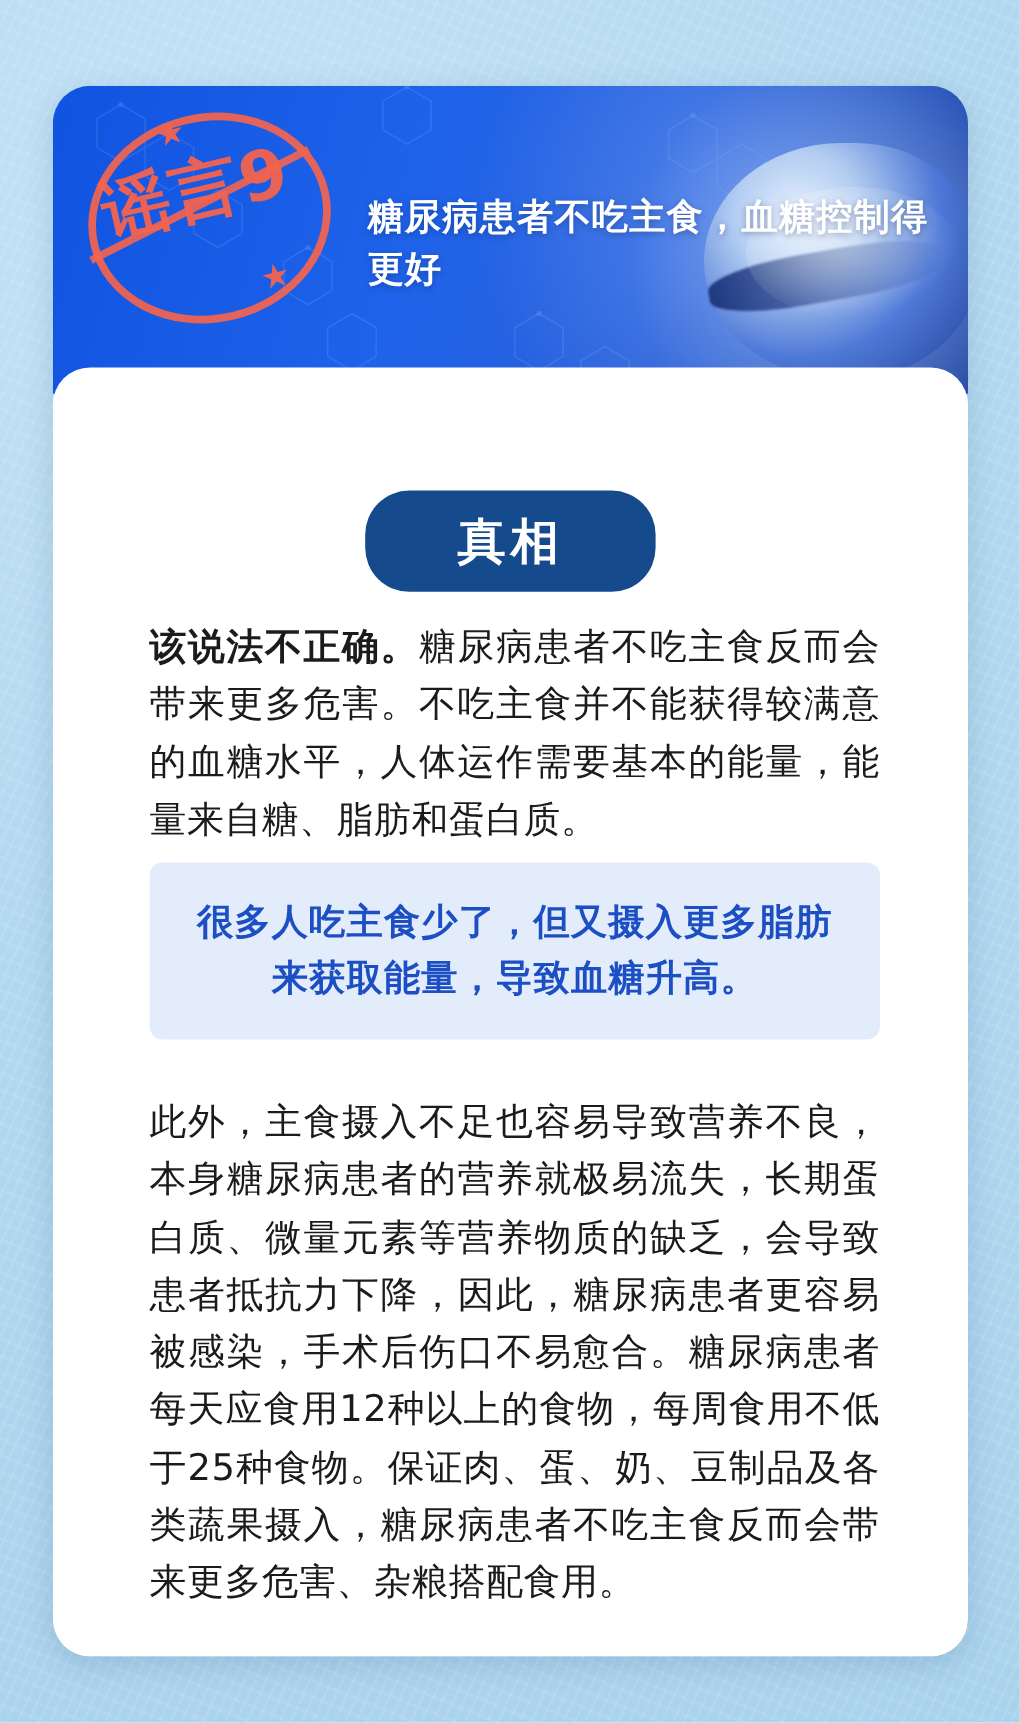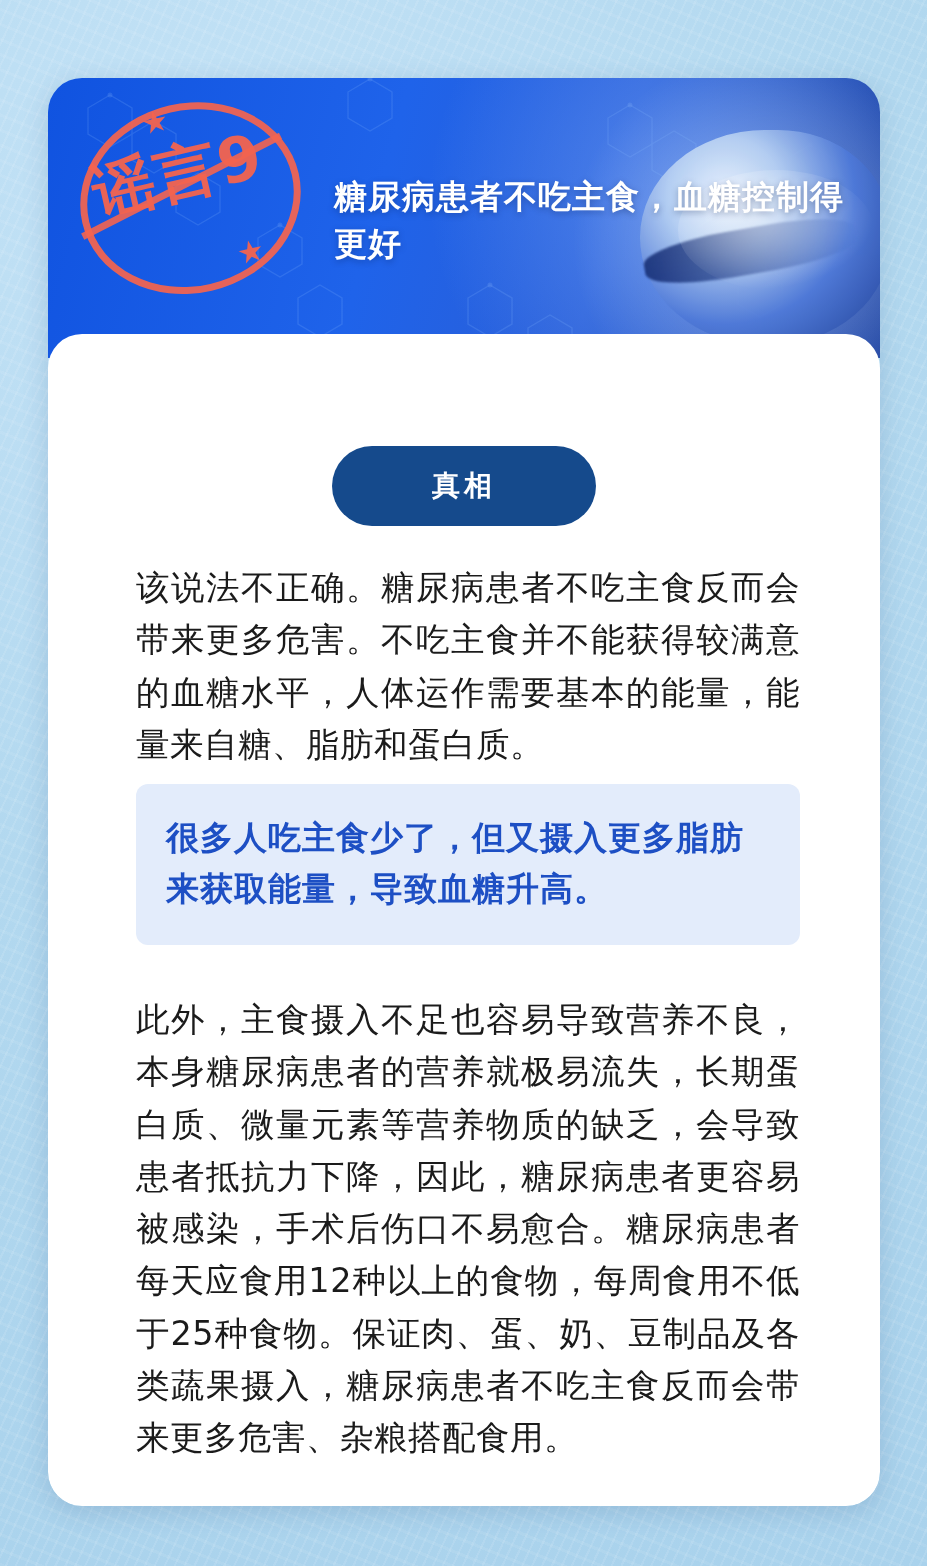--- a/index.html
+++ b/index.html
@@ -153,60 +153,61 @@
     height: 1172px;
     background: #ffffff;
     border-radius: 34px 34px 34px 34px;
   }
   .truth-pill {
     position: absolute;
     left: 50%;
     transform: translateX(-50%);
     top: 112px;
     width: 264px;
-    height: 80px;
+    height: 92px;
     background: #154a8c;
     border-radius: 40px;
     color: #ffffff;
-    font-size: 28px;
+    font-size: 44px;
     font-weight: bold;
     letter-spacing: 4px;
     display: flex;
     align-items: center;
     justify-content: center;
     font-family: "DejaVu Sans", sans-serif;
   }
   .para {
     position: absolute;
     left: 88px;
     width: 664px;
     color: #1b1b1b;
     font-size: 33.5px;
     line-height: 1.56;
     letter-spacing: 0.5px;
     font-family: "DejaVu Sans", sans-serif;
     text-align: justify;
   }
-  .para b { font-weight: normal; }
+  .para b { font-weight: bold; }
   .p1 { top: 228px; }
   .callout {
     position: absolute;
     left: 88px;
     top: 450px;
     width: 664px;
     box-sizing: border-box;
     padding: 28px 30px 30px 30px;
     background: #e3ecfb;
     border-radius: 12px;
     color: #1d4fc4;
     font-size: 33px;
     font-weight: bold;
     line-height: 1.56;
     letter-spacing: 1px;
     font-family: "DejaVu Sans", sans-serif;
+    text-align: center;
   }
   .p2 { top: 660px; }
   .source {
     position: absolute;
     left: 88px;
     top: 1105px;
     color: #3a3a3a;
     font-size: 28px;
     font-family: "DejaVu Sans", sans-serif;
   }

